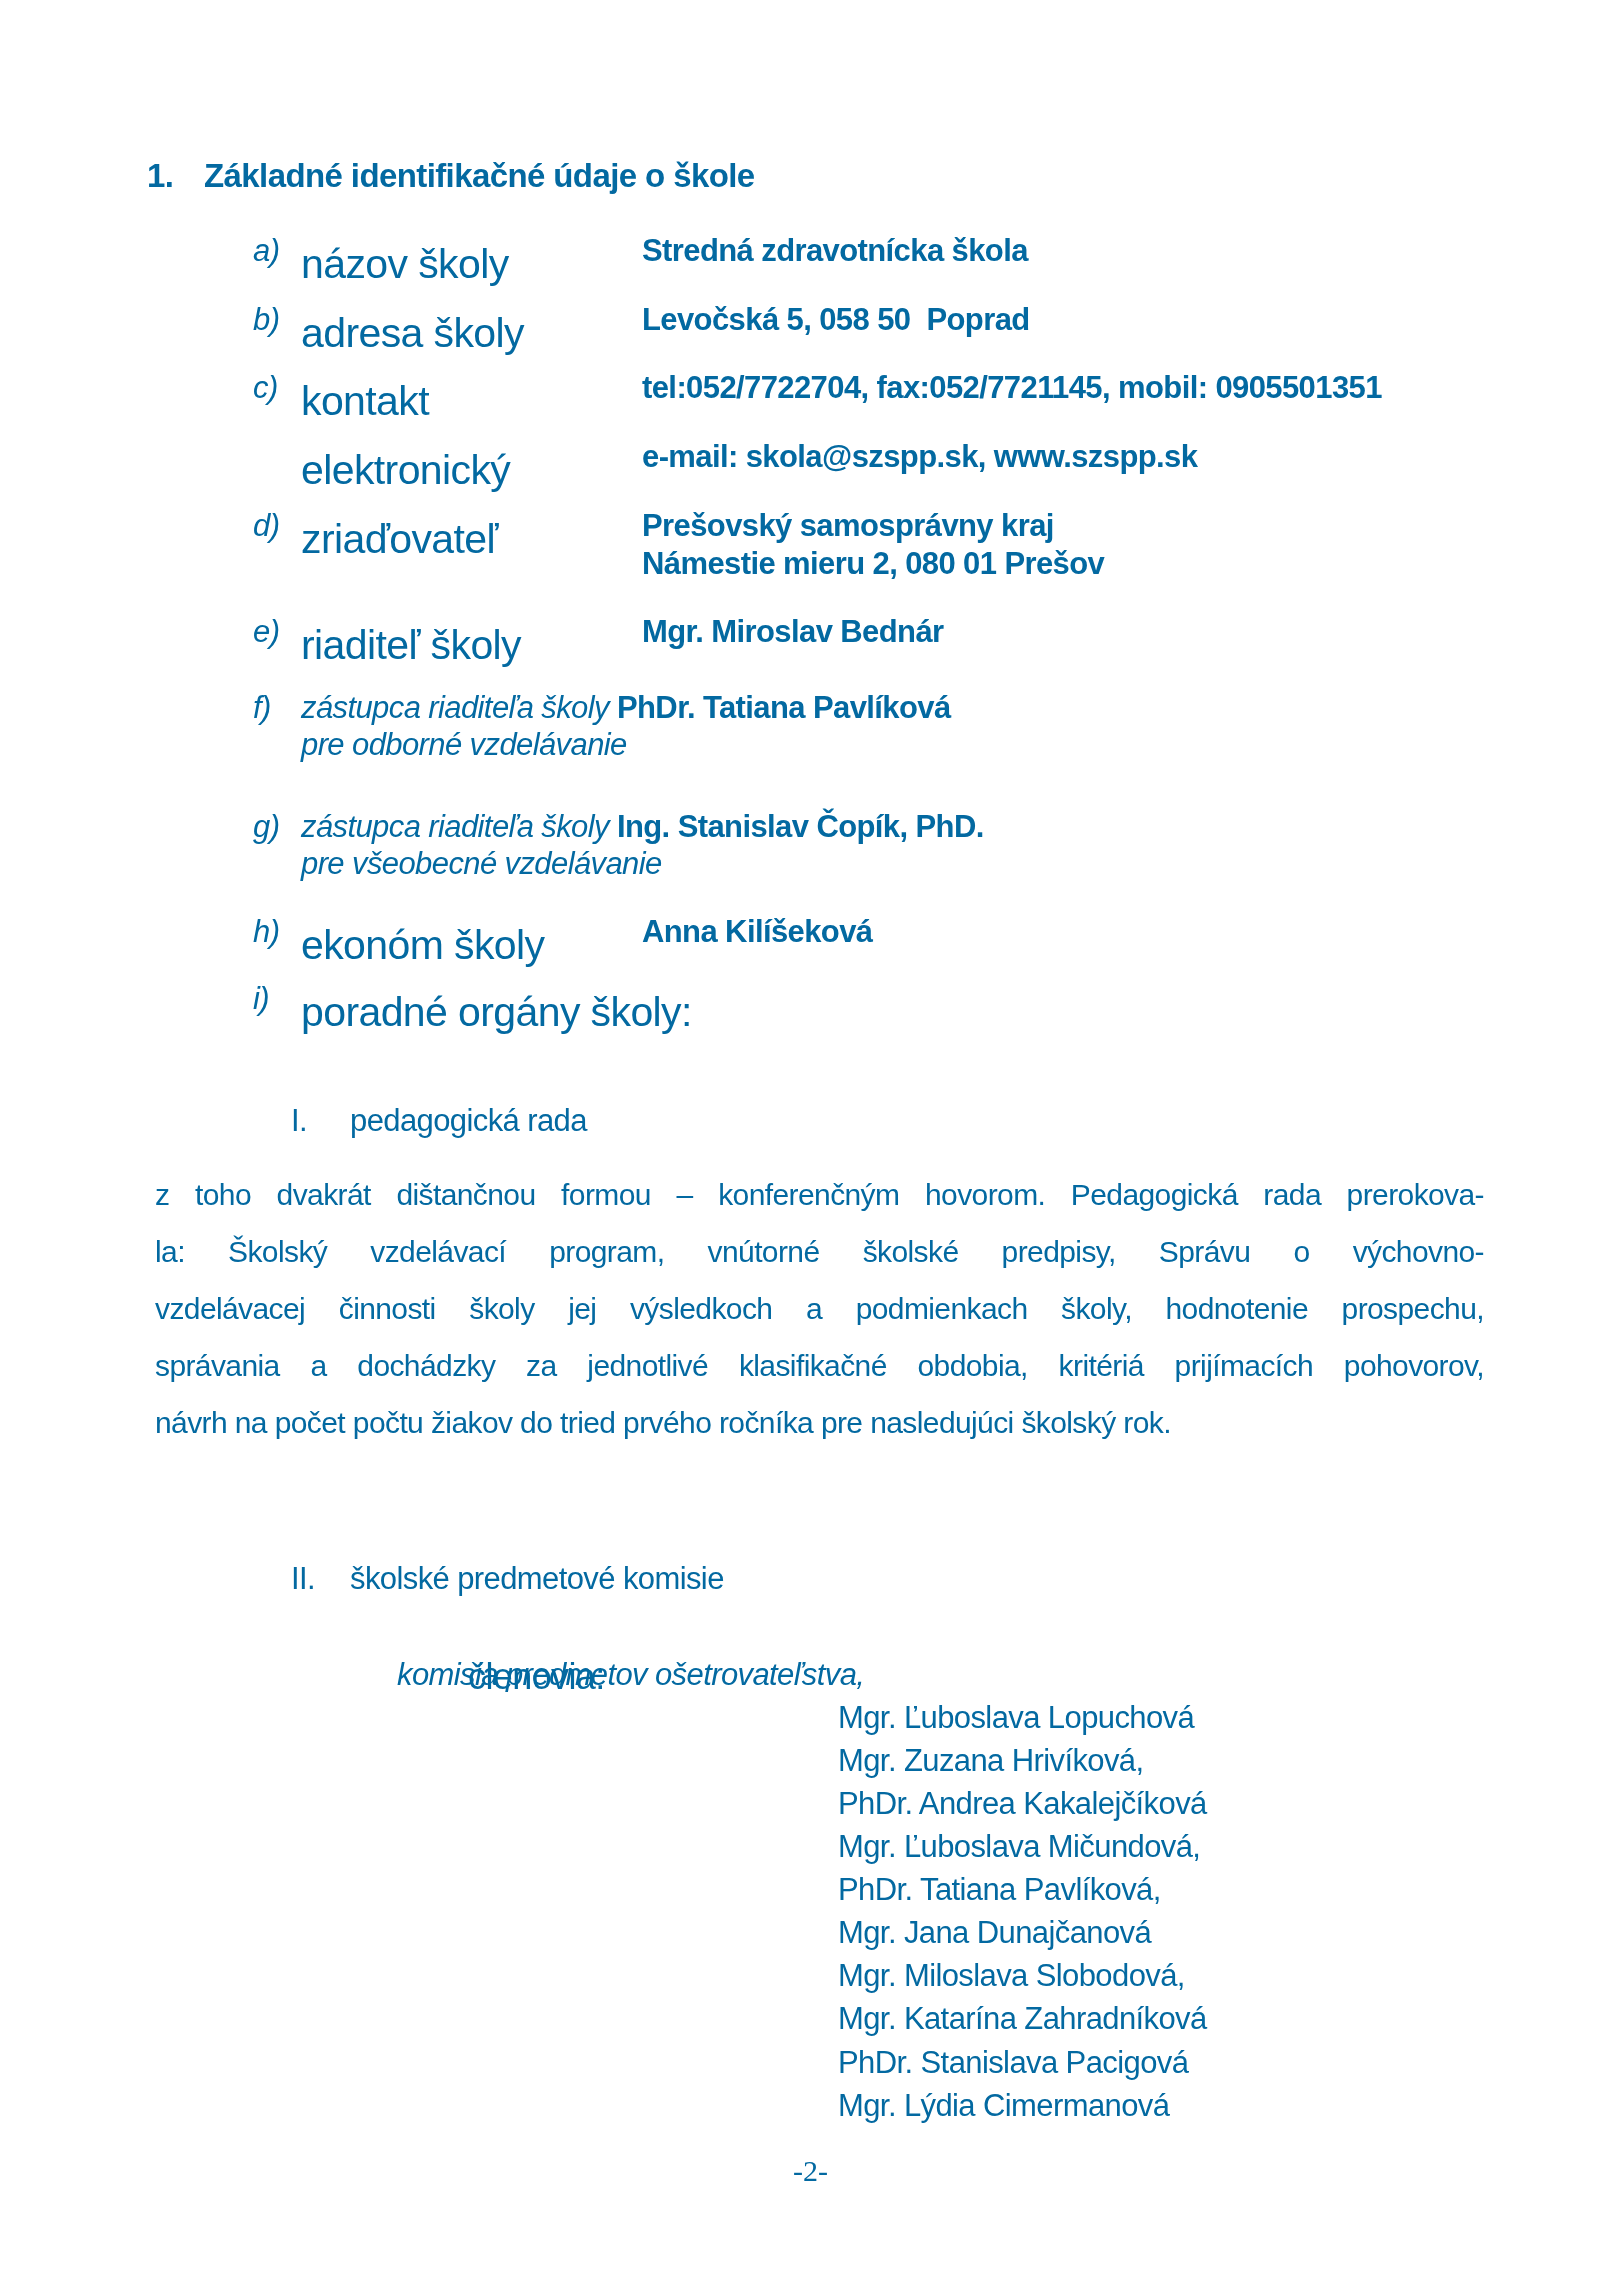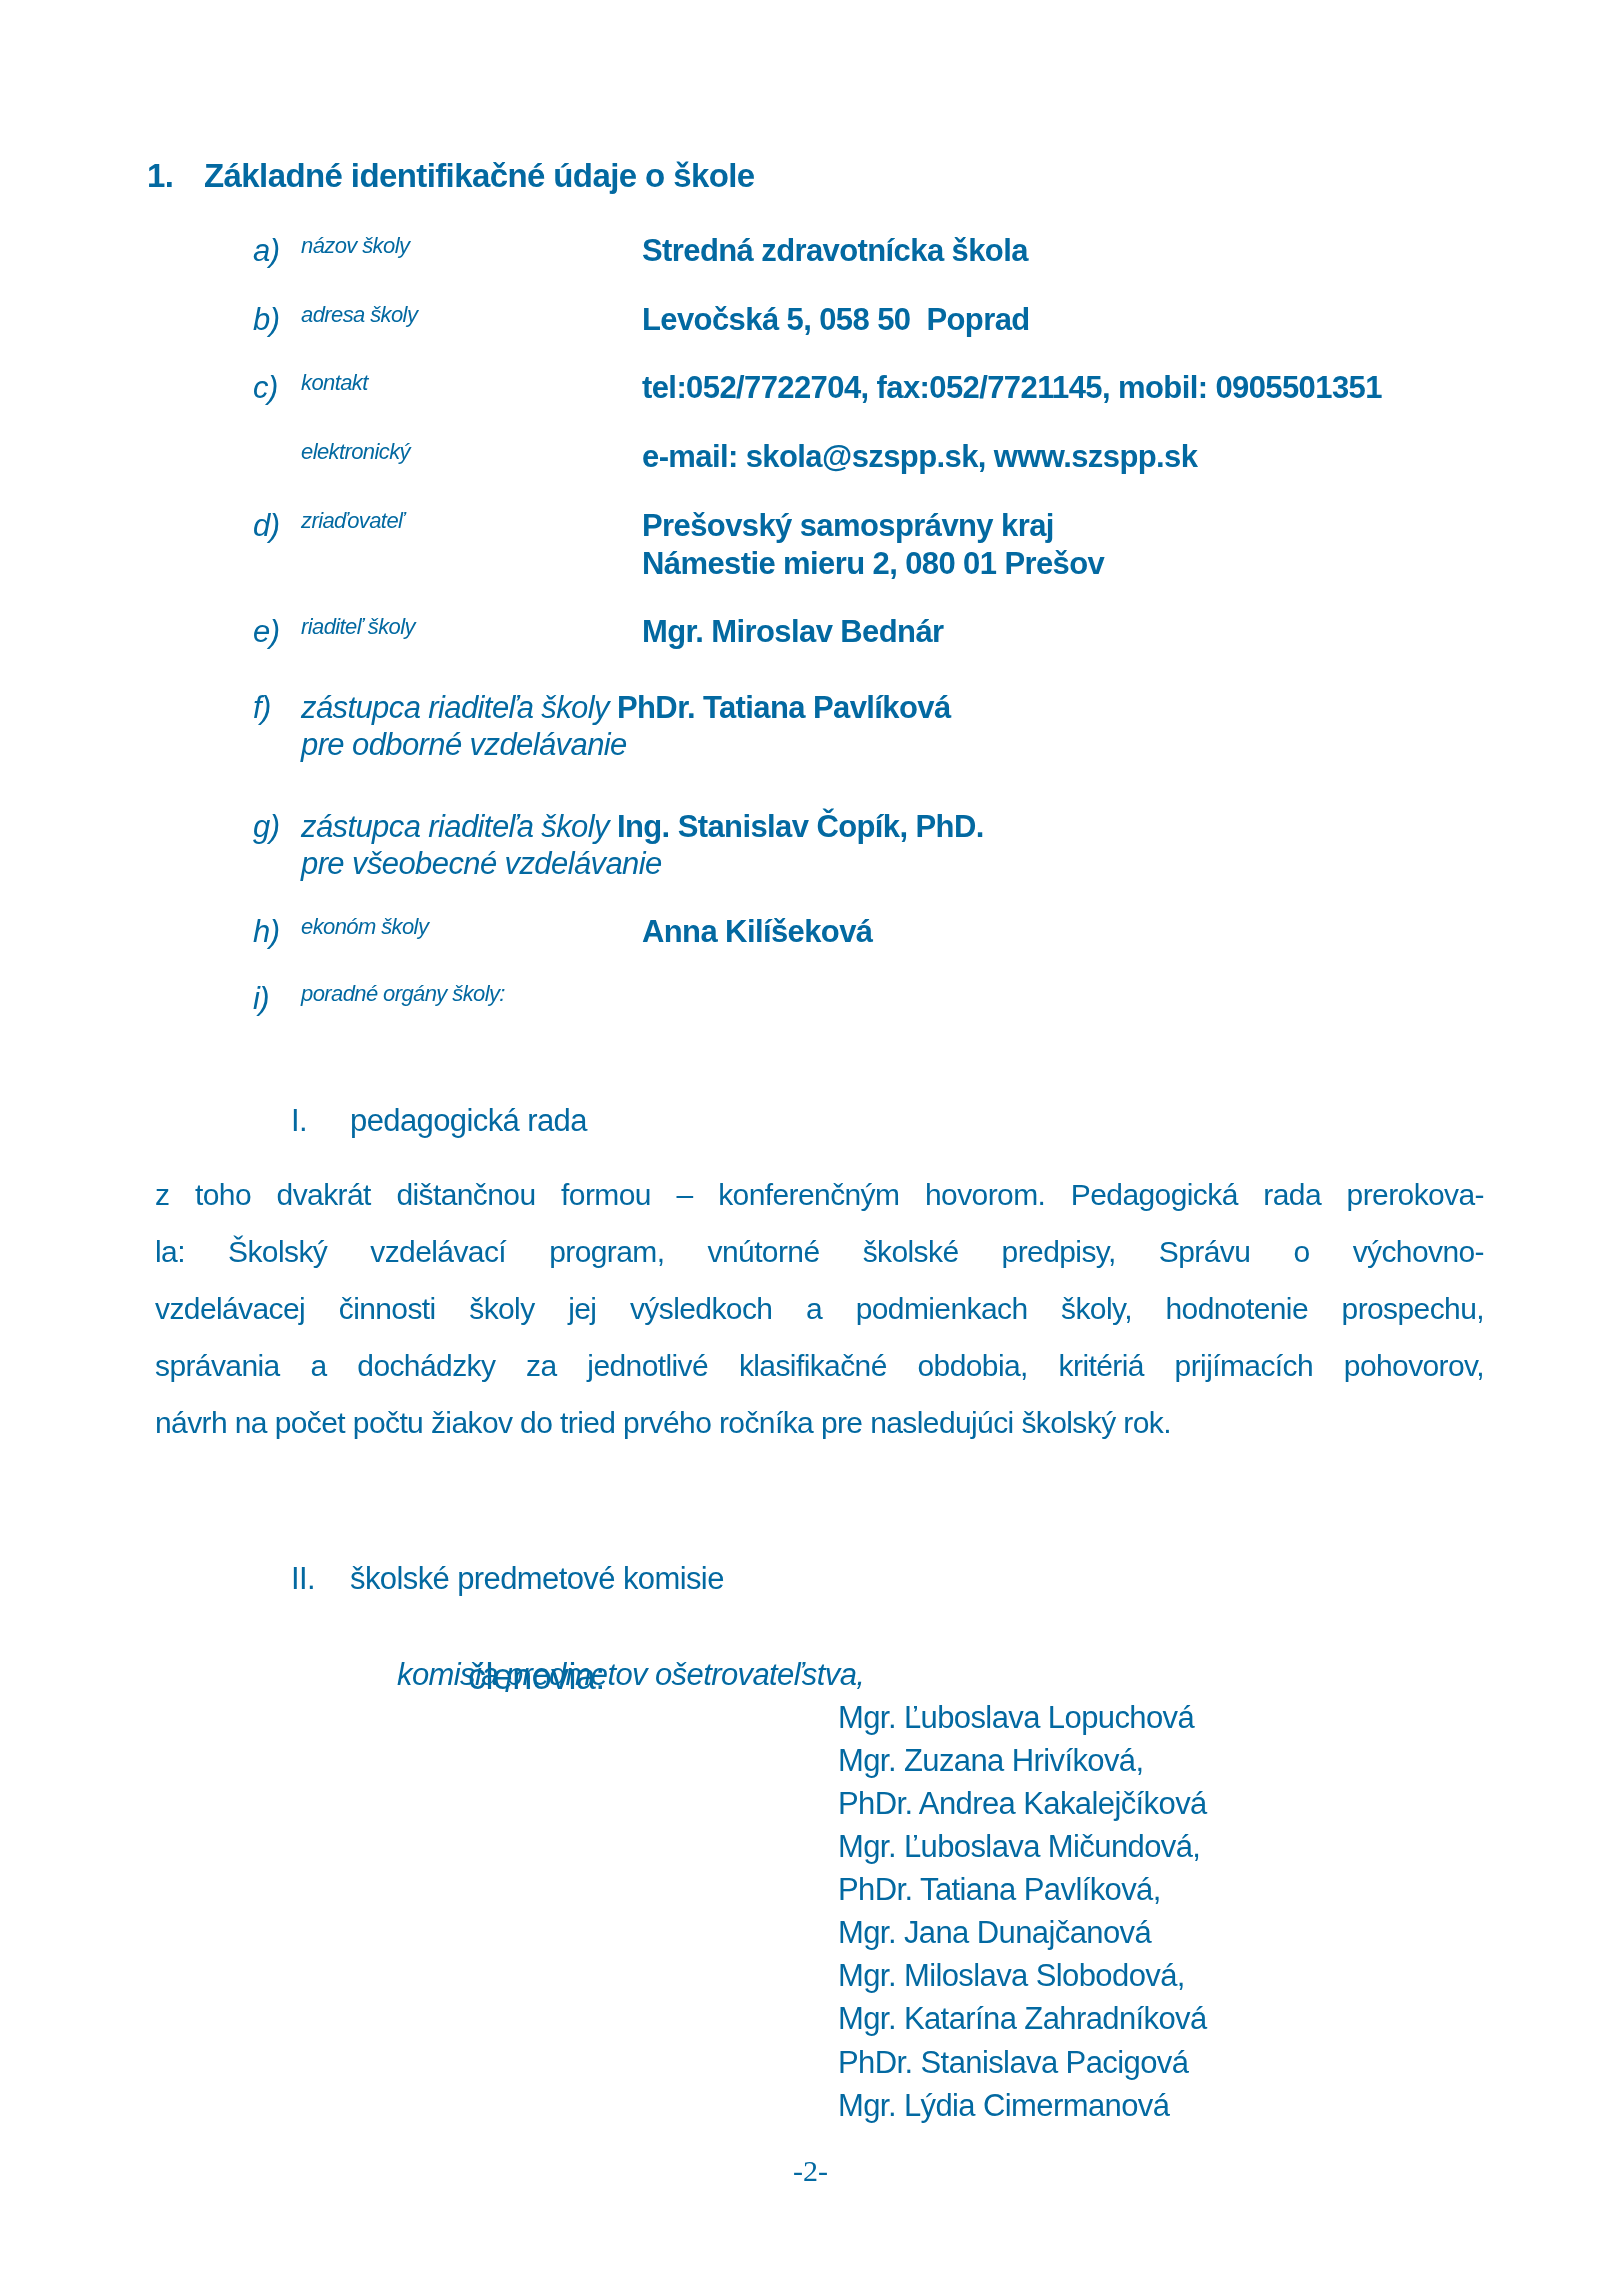--- a/index.html
+++ b/index.html
@@ -8,21 +8,21 @@
     width:1621px; height:2293px;
     background:#ffffff;
     color:#0369a1;
     font-family:"Liberation Sans", sans-serif;
     letter-spacing:-0.6px;
     overflow:hidden;
   }
   .row { position:absolute; left:0; top:0; width:1621px; }
   .row > span { position:absolute; white-space:pre; }
   .letter { left:253px; font-style:italic; font-size:31px; }
-  .label  { left:301px; font-style:italic; font-size:22px; }
+  .label  { left:301px; font-size:41px;margin-top:8px; }
   .value  { left:642px; font-weight:bold; font-size:31px; }
   .value2 { left:642px; top:38px; font-weight:bold; font-size:31px; }
   .inline-line { position:absolute; left:253px; top:0; white-space:pre; font-size:31px; }
   .inline-line .ltr { display:inline-block; width:48px; font-style:italic; }
   .inline-line .lbl { font-style:italic; }
   .inline-line .val { font-weight:bold; }
   .sublabel { position:absolute; left:301px; top:37px; font-style:italic; font-size:31px; white-space:pre;text-align:right; }
   .doc-heading { position:absolute; left:147px; top:157px; font-size:33px; font-weight:bold; white-space:pre; }
   .doc-heading .num { display:inline-block; width:57px; }
   .sec-heading { position:absolute; left:291px; font-size:31px; font-weight:normal; white-space:pre; }

